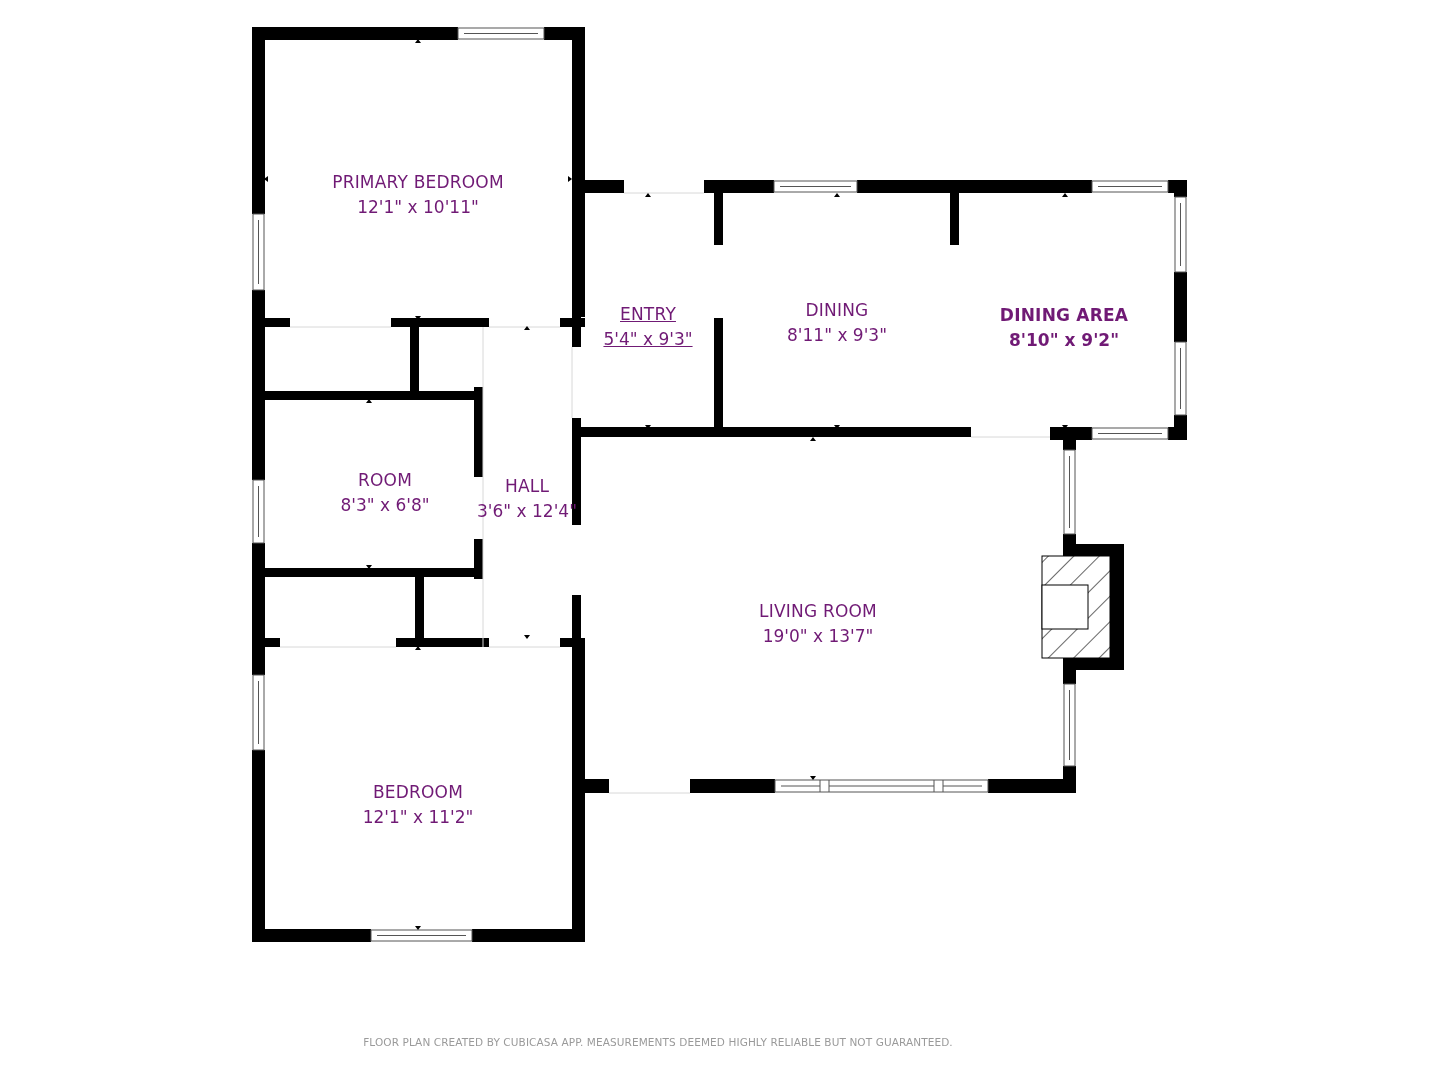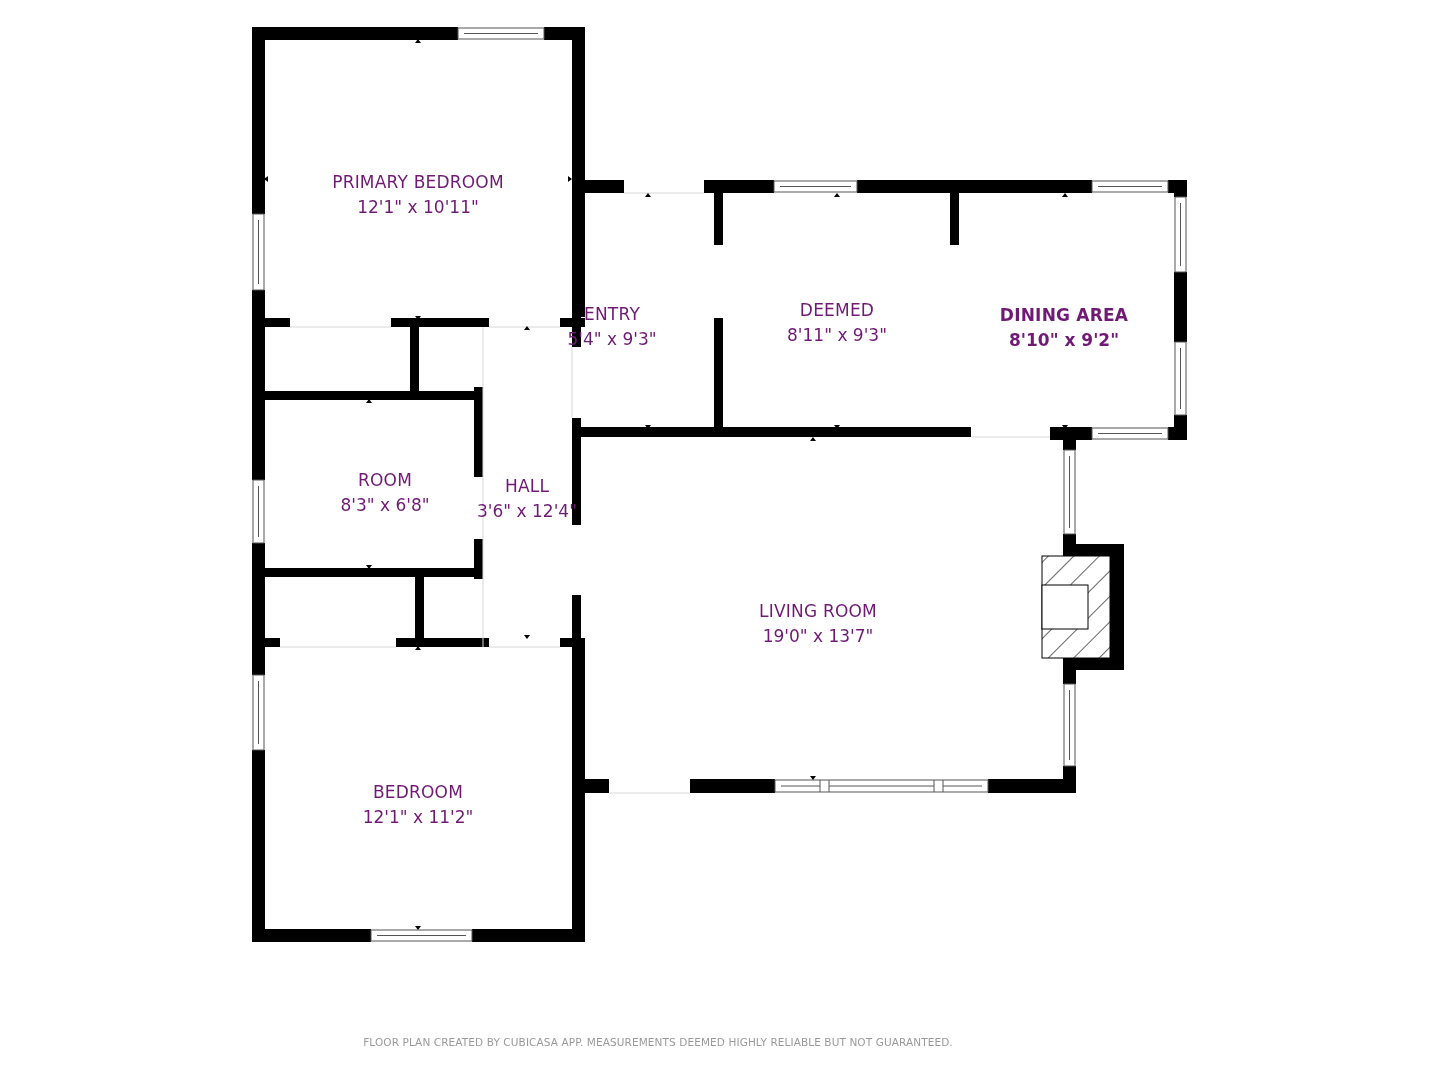--- a/index.html
+++ b/index.html
@@ -157,26 +157,26 @@
     <polygon points="810,776 816,776 813,780"></polygon>
     <polygon points="415,650 421,650 418,646"></polygon>
     <polygon points="415,926 421,926 418,930"></polygon>
   </g>
 </svg>
 
 <div class="room-label" style="left:418px; top:170px;">
   <div class="room-name">PRIMARY BEDROOM</div>
   <div class="room-dim">12'1" x 10'11"</div>
 </div>
-<div class="room-label" style="left:612px; top:302px;">
+<div class="room-label" style="left:648px; top:302px;text-decoration:underline;">
   <div class="room-name">ENTRY</div>
   <div class="room-dim">5'4" x 9'3"</div>
 </div>
 <div class="room-label" style="left:837px; top:298px;">
-  <div class="room-name">DEEMED</div>
+  <div class="room-name">DINING</div>
   <div class="room-dim">8'11" x 9'3"</div>
 </div>
 <div class="room-label" style="left:1064px; top:303px;font-weight:bold;">
   <div class="room-name">DINING AREA</div>
   <div class="room-dim">8'10" x 9'2"</div>
 </div>
 <div class="room-label" style="left:385px; top:468px;">
   <div class="room-name">ROOM</div>
   <div class="room-dim">8'3" x 6'8"</div>
 </div>

